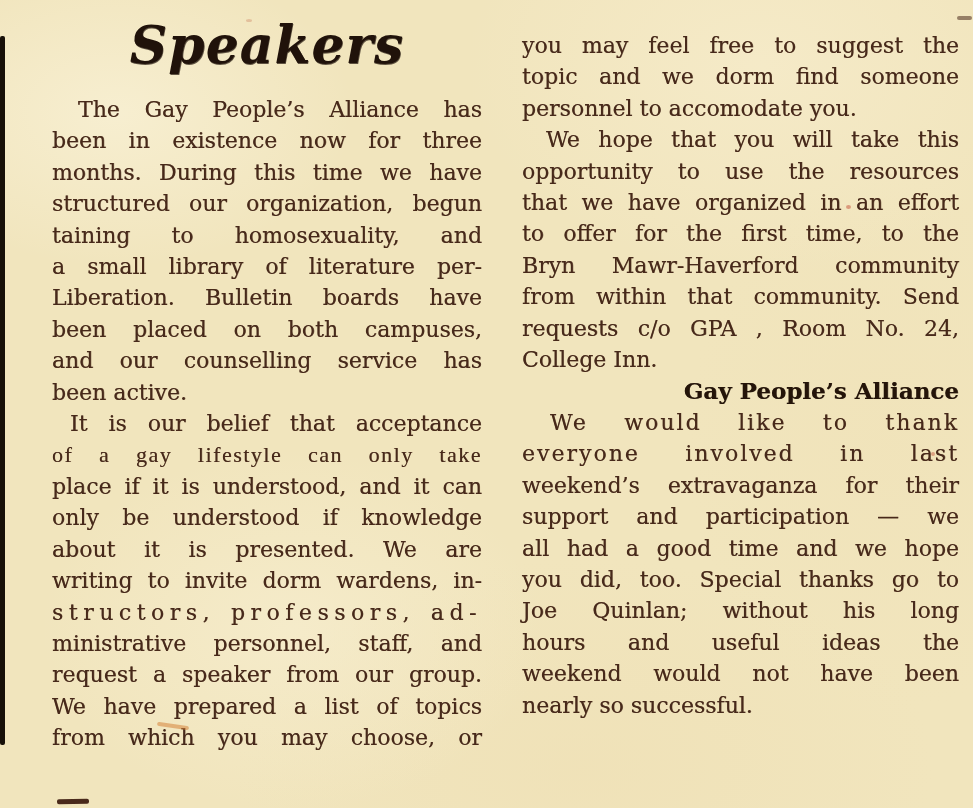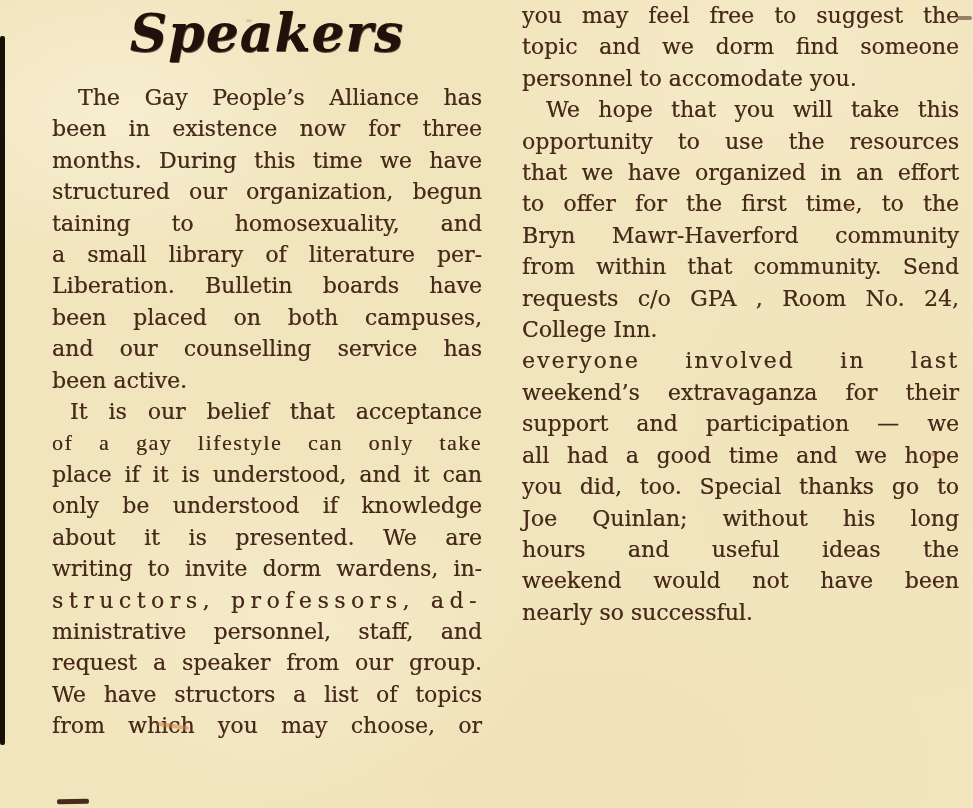--- a/index.html
+++ b/index.html
@@ -10,23 +10,23 @@
     background-color:#f1e5bd;
     background-image:
       radial-gradient(ellipse 340px 220px at 12% 14%, rgba(252,246,224,.55), rgba(252,246,224,0) 70%),
       radial-gradient(ellipse 420px 300px at 78% 8%,  rgba(250,240,212,.45), rgba(250,240,212,0) 70%),
       radial-gradient(ellipse 300px 380px at 92% 55%, rgba(240,226,184,.55), rgba(240,226,184,0) 70%),
       radial-gradient(ellipse 360px 260px at 30% 78%, rgba(249,241,214,.5),  rgba(249,241,214,0) 70%),
       radial-gradient(ellipse 500px 300px at 60% 95%, rgba(238,222,178,.45), rgba(238,222,178,0) 70%);
     font-family:"DejaVu Serif","Liberation Serif",serif;
     color:#47291a;
   }
-  .col{position:absolute;top:0;}
+  .col{position:absolute;top:12px;}
   .col-left{left:52px;width:430px;}
-  .col-right{left:522px;width:437px;padding-top:0;}
+  .col-right{left:522px;width:437px;padding-top:0;margin-top:18px;}
   .headline{
     font-size:52px;line-height:62px;
     font-weight:bold;font-style:italic;
     text-align:center;
     color:#20120a;
     letter-spacing:1px;
     text-shadow:0.6px 0.6px 0 rgba(32,18,10,.7);
     margin:0;
   }
   .headline-left{margin:2px 0 18px 0;}
@@ -93,21 +93,21 @@
         <div class="para">
           <div class="line" style="text-indent: 18px;">It is our belief that acceptance</div>
           <div class="line" style="letter-spacing: 1.5px; font-family: Liberation Serif, serif;">of a gay lifestyle can only take</div>
           <div class="line">place if it is understood, and it can</div>
           <div class="line">only be understood if knowledge</div>
           <div class="line">about it is presented. We are</div>
           <div class="line">writing to invite dorm wardens, in-</div>
           <div class="line" style="letter-spacing: 5.5px;">structors, professors, ad-</div>
           <div class="line">ministrative personnel, staff, and</div>
           <div class="line">request a speaker from our group.</div>
-          <div class="line">We have structors a list of topics</div>
+          <div class="line">We have prepared a list of topics</div>
           <div class="line">from which you may choose, or</div>
         </div>
       </div>
   </div>
 
   <div class="col col-right">
     <div class="article-body">
         <div class="para">
           <div class="line">you may feel free to suggest the</div>
           <div class="line">topic and we dorm find someone</div>
@@ -117,22 +117,24 @@
           <div class="line" style="text-indent: 24px;">We hope that you will take this</div>
           <div class="line">opportunity to use the resources</div>
           <div class="line">that we have organized in an effort</div>
           <div class="line">to offer for the first time, to the</div>
           <div class="line">Bryn Mawr-Haverford community</div>
           <div class="line">from within that community. Send</div>
           <div class="line">requests c/o GPA , Room No. 24,</div>
           <div class="line endline">College Inn.</div>
         </div>
       </div>
+    <div class="signature">Gay People’s Alliance</div>
     <div class="article-body">
         <div class="para">
+          <div class="line" style="text-indent: 28px; letter-spacing: 2px;">We would like to thank</div>
           <div class="line" style="letter-spacing: 2px;">everyone involved in last</div>
           <div class="line">weekend’s extravaganza for their</div>
           <div class="line">support and participation — we</div>
           <div class="line">all had a good time and we hope</div>
           <div class="line">you did, too. Special thanks go to</div>
           <div class="line">Joe Quinlan; without his long</div>
           <div class="line">hours and useful ideas the</div>
           <div class="line">weekend would not have been</div>
           <div class="line endline">nearly so successful.</div>
         </div>

